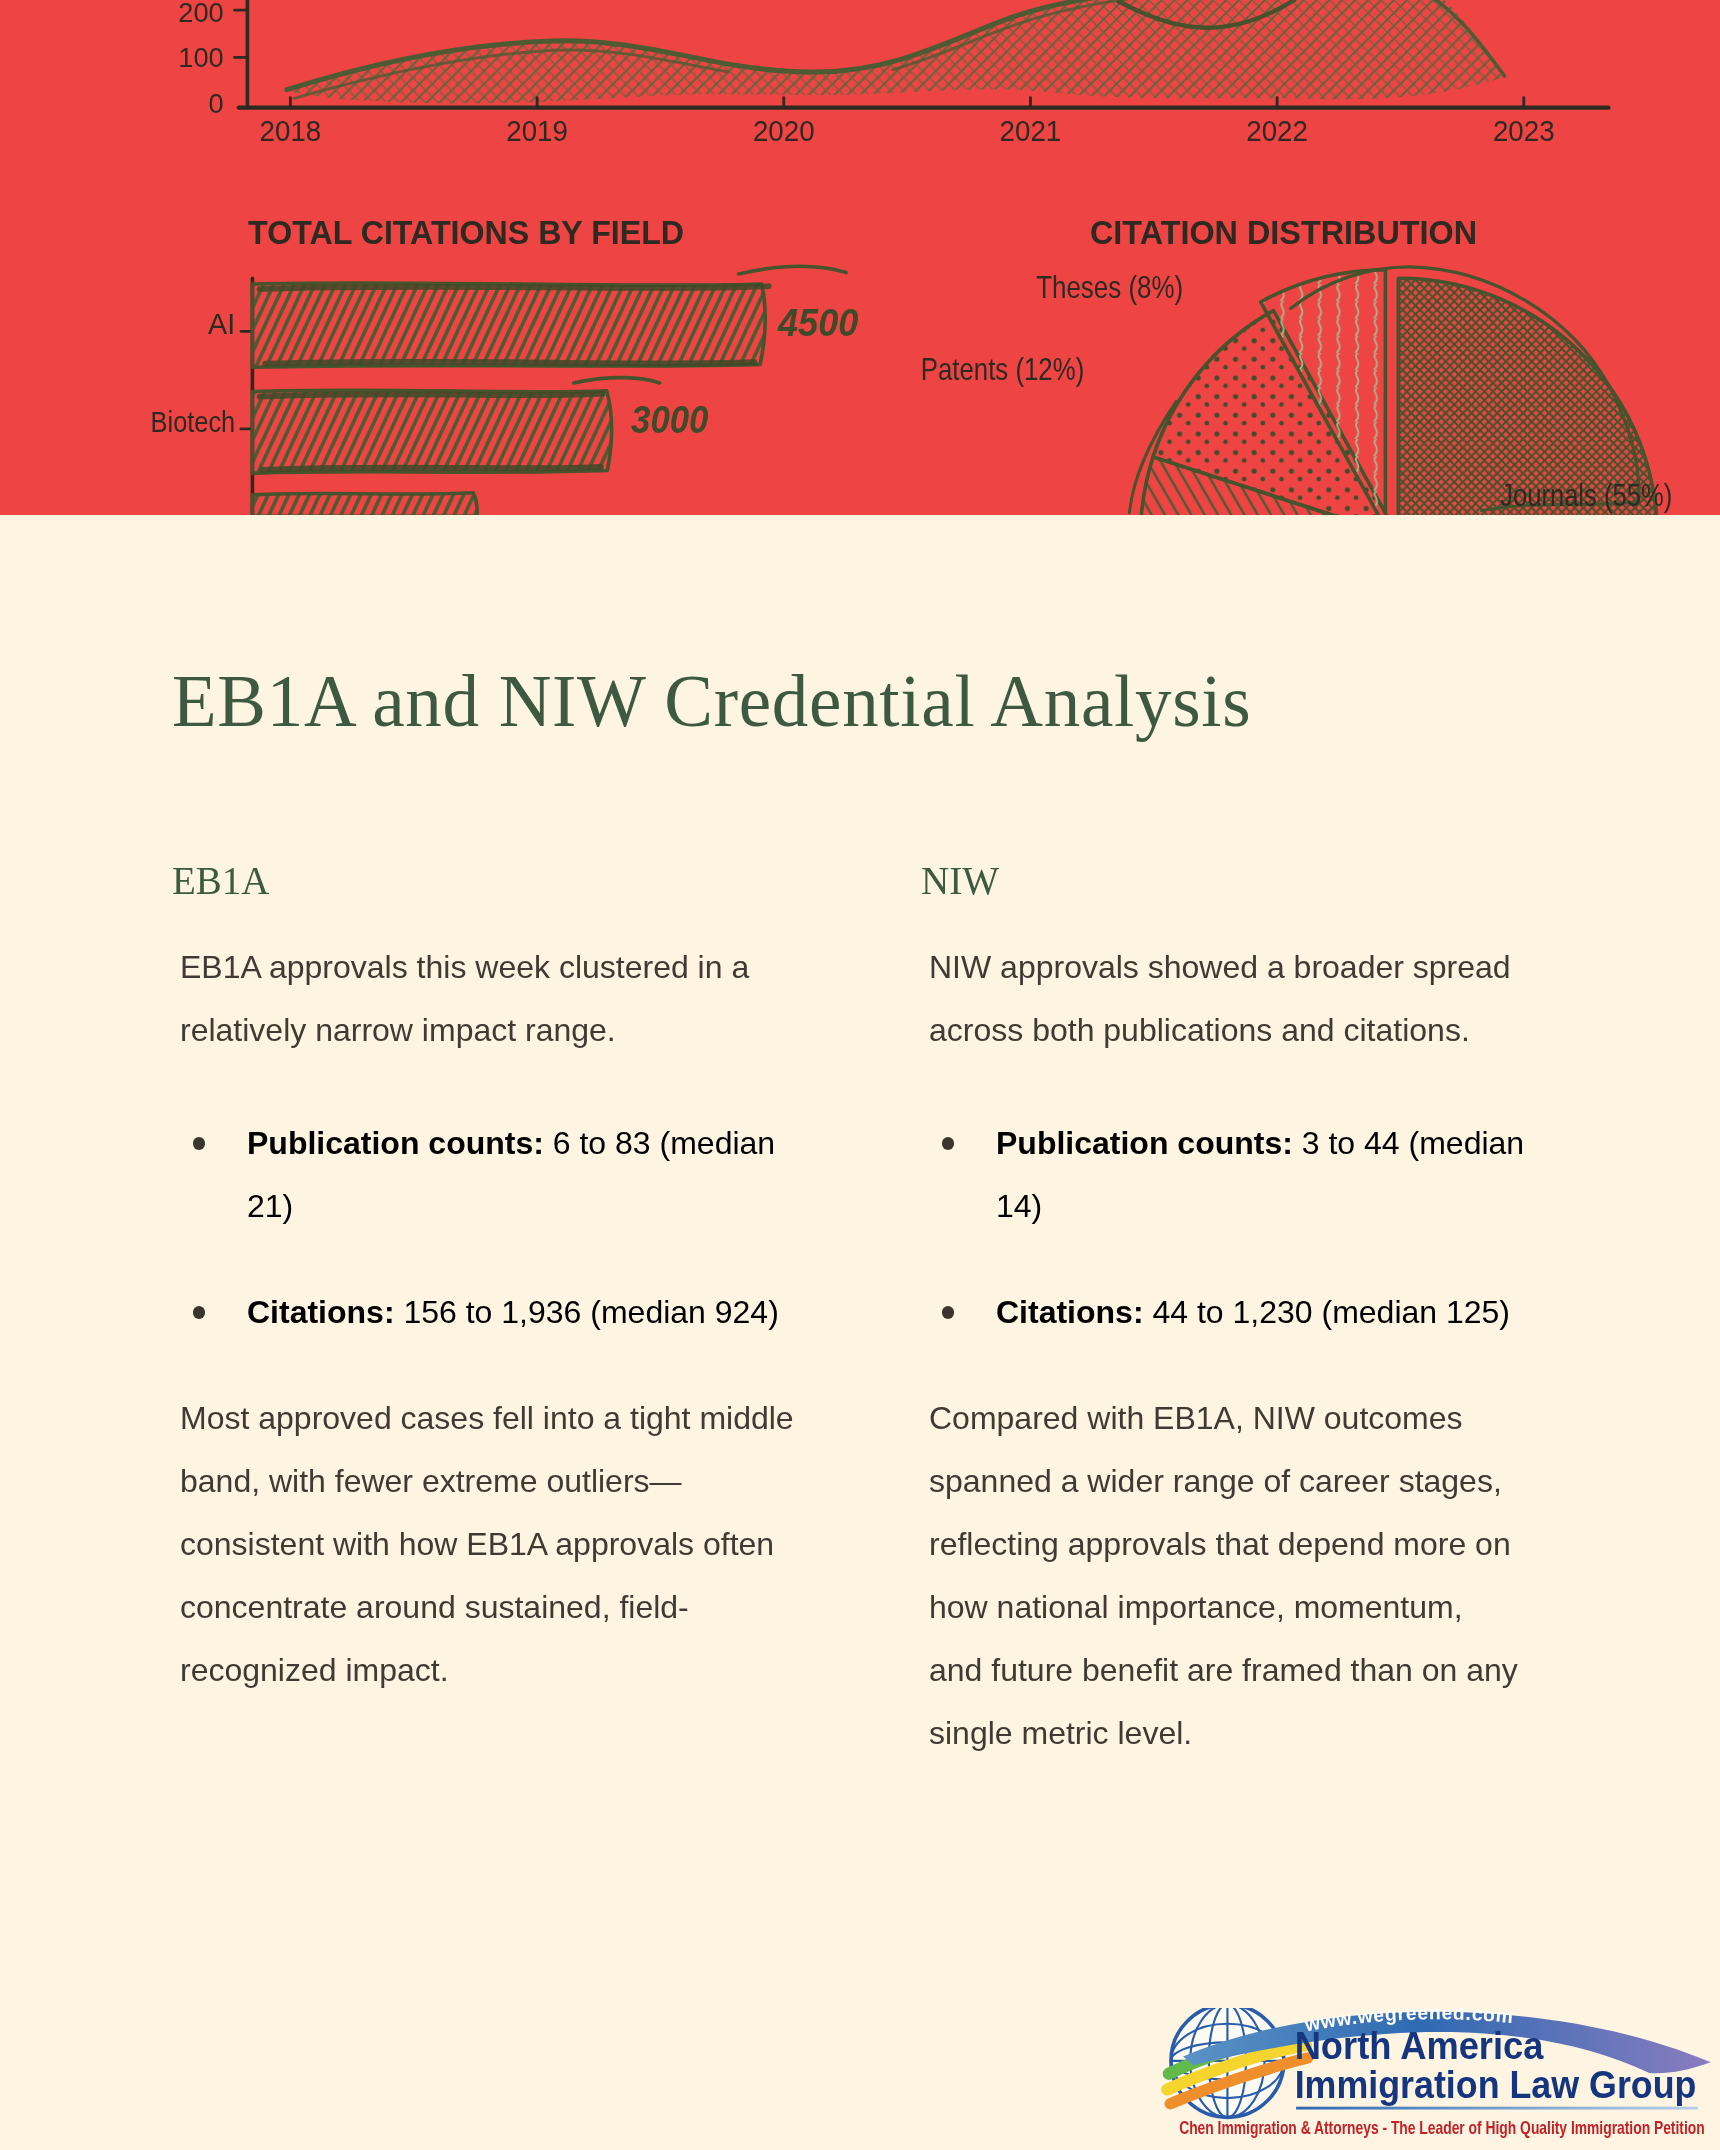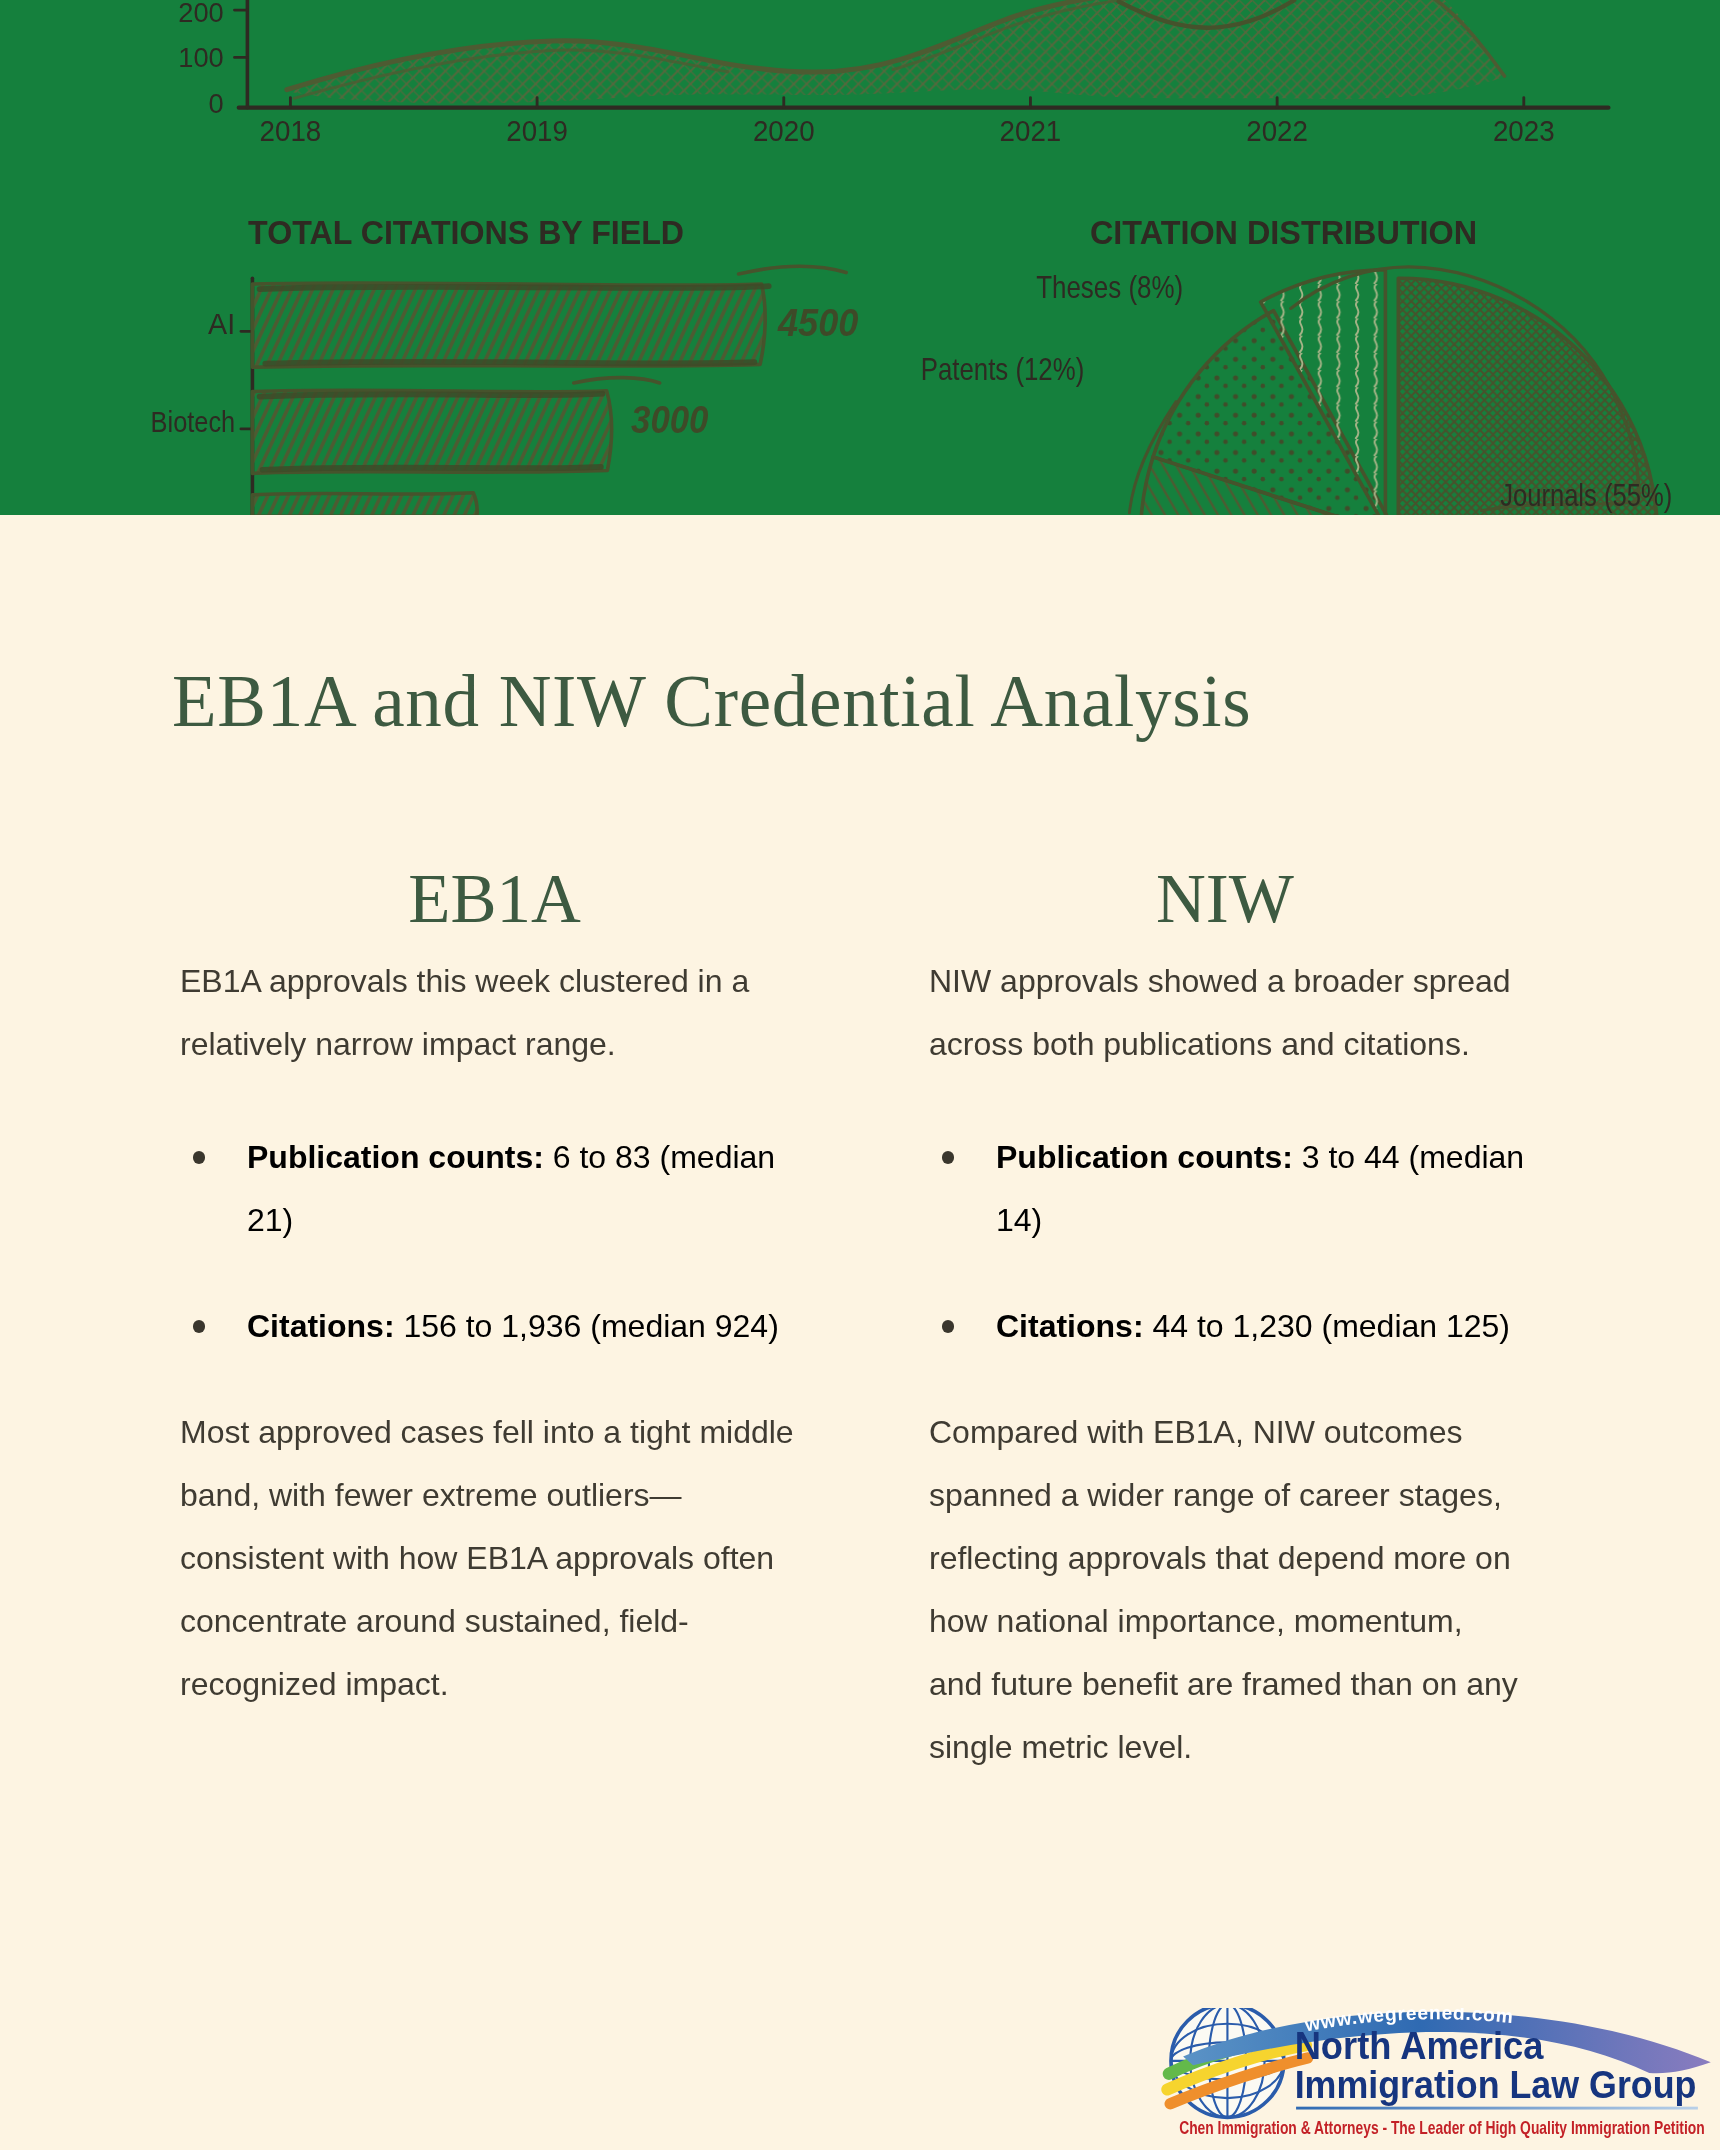--- a/index.html
+++ b/index.html
@@ -1,33 +1,33 @@
 <!DOCTYPE html>
 <html style="font-size:11.5px"><head>
 <meta charset="utf-8">
 <style>
   html,body{margin:0;padding:0}
   body{
     width:1721px;height:2151px;position:relative;overflow:hidden;
     background:#fdf4e2;font-family:"Liberation Sans",sans-serif;
   }
-  .top-section{position:absolute;top:0;left:0;width:1721px;height:515px;background:#15803d;}
+  .top-section{position:absolute;top:0;left:0;width:1721px;height:515px;background:#ef4444;}
   .top-section svg{display:block}
   .main-section{position:absolute;top:515px;left:0;width:1721px;height:1636px;background:#fdf4e2;}
   .content{padding:143px 119px 0 172px;}
   h1.page-title{
     font-family:"Liberation Serif",serif;font-weight:400;font-size:73px;line-height:1.2;
     color:#3d5a41;margin:0;letter-spacing:0.7px;
   }
   .columns{display:flex;margin-top:112px;}
   .col-a{width:645px;}
   .col-b{width:608px;margin-left:104px;}
   h2.col-heading{
-    font-family:"Liberation Serif",serif;font-weight:400;font-size:69px;line-height:1.2;
-    color:#3d5a41;margin:0 0 10px 0;text-align:center;
+    font-family:"Liberation Serif",serif;font-weight:400;font-size:39px;line-height:1.2;
+    color:#3d5a41;margin:0 0 32px 0;
   }
   .col p{font-size:32px;line-height:63px;color:#3f3b32;margin:8px;}
   .col ul{list-style:none;margin:50px 0 43px 0;padding:0 0 0 75px;}
   .col li{position:relative;font-size:32px;line-height:63px;color:#000000;margin-bottom:43px;}
   .col li:last-child{margin-bottom:0;}
   .col li::before{
     content:"";position:absolute;left:-54px;top:25px;width:12.2px;height:12.2px;
     border-radius:50%;background:#3a362d;
   }
   .col li strong{font-weight:700;}

